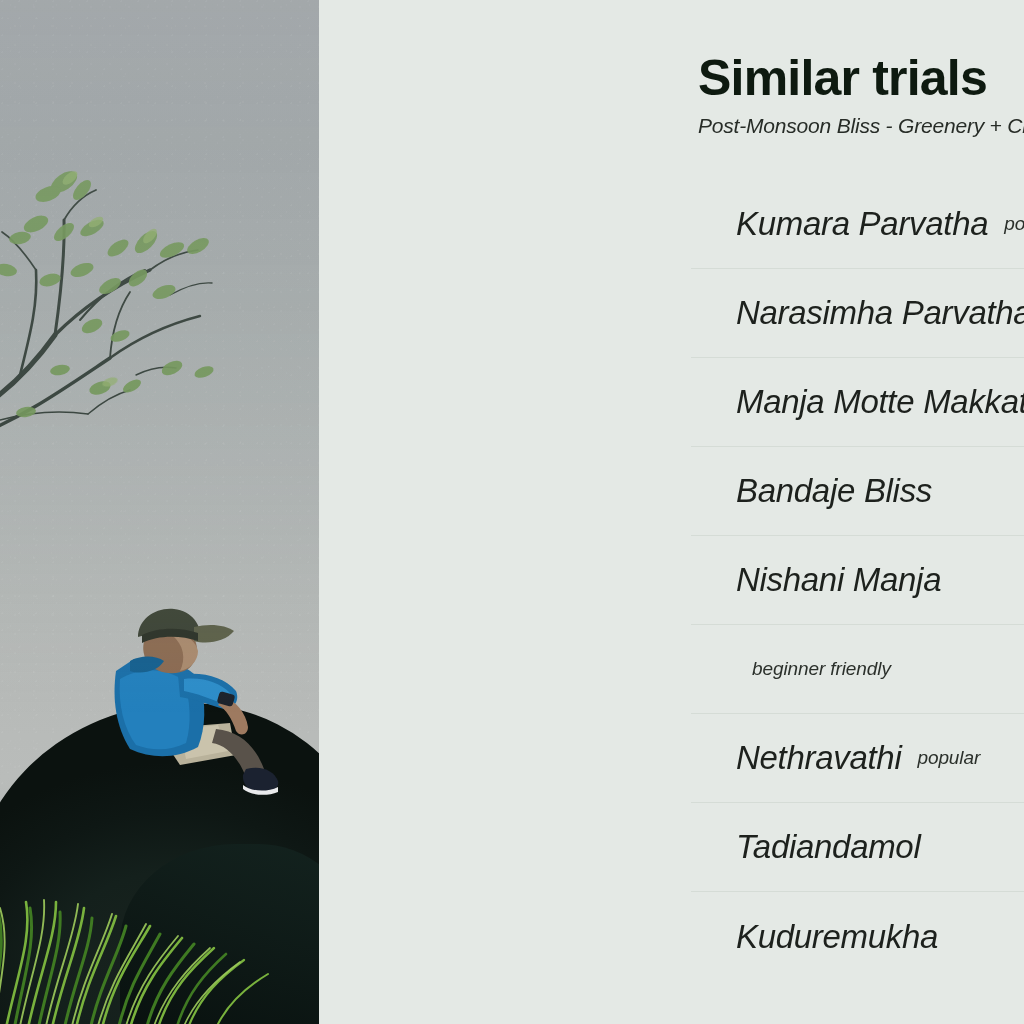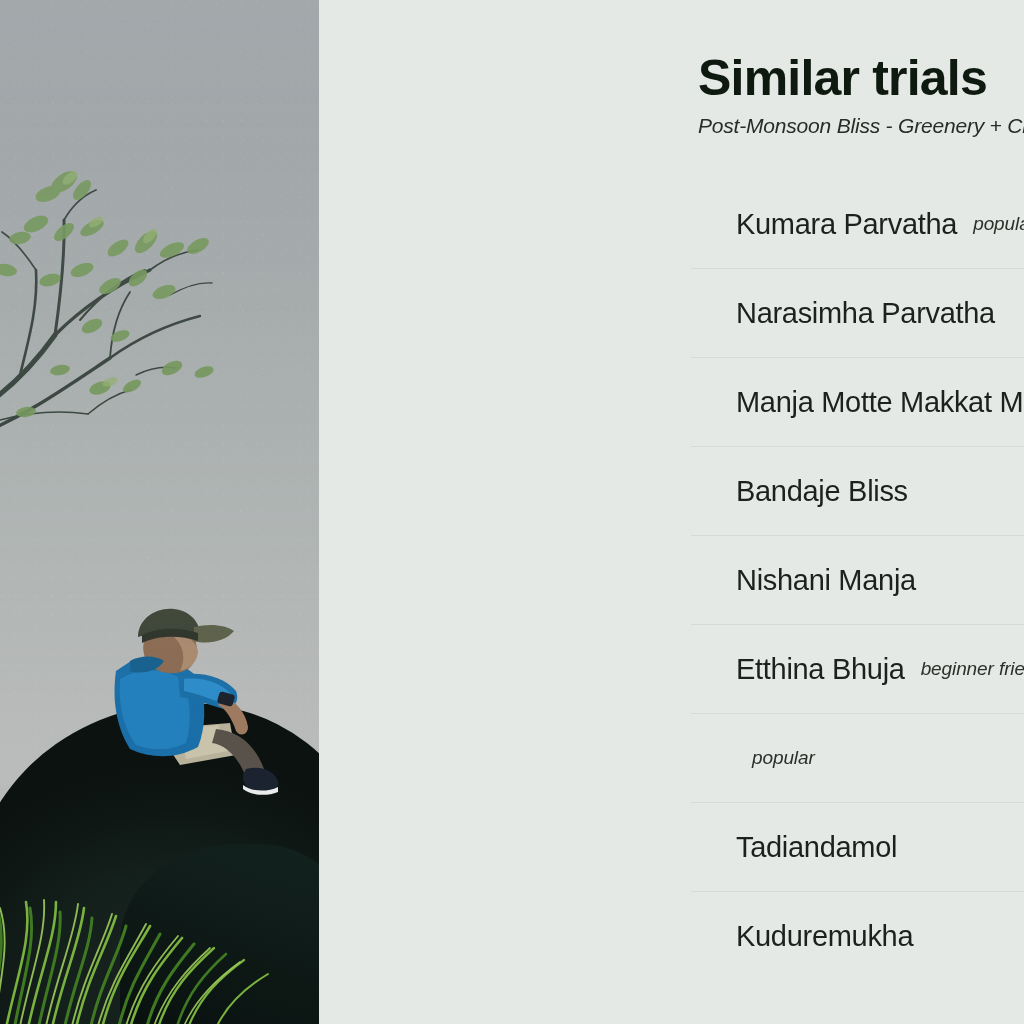--- a/index.html
+++ b/index.html
@@ -141,25 +141,26 @@
     height: 89px;
     display: flex;
     align-items: center;
     padding-left: 45px;
     box-sizing: border-box;
     border-bottom: 1px solid #d5dcd6;
   }
   .trail-row:last-child { border-bottom: none; }
 
   .trail-name {
-    font-size: 29px;
+    font-size: 33px;
     font-weight: 400;
     color: #1d211d;
     letter-spacing: -0.3px;
     white-space: nowrap;
+    font-style: italic;
   }
   .trail-tag {
     font-size: 19px;
     font-style: italic;
     font-weight: 400;
     color: #2b302b;
     margin-left: 16px;
     letter-spacing: -0.1px;
     white-space: nowrap;
   }
@@ -330,24 +331,24 @@
       </li>
       <li class="trail-row">
         <span class="trail-name">Bandaje Bliss</span>
 
       </li>
       <li class="trail-row">
         <span class="trail-name">Nishani Manja</span>
 
       </li>
       <li class="trail-row">
-        <span class="trail-name">Etthina Bhuja</span>
         <span class="trail-tag">beginner friendly</span>
       </li>
       <li class="trail-row">
+        <span class="trail-name">Nethravathi</span>
         <span class="trail-tag">popular</span>
       </li>
       <li class="trail-row">
         <span class="trail-name">Tadiandamol</span>
 
       </li>
       <li class="trail-row">
         <span class="trail-name">Kuduremukha</span>
 
       </li>

